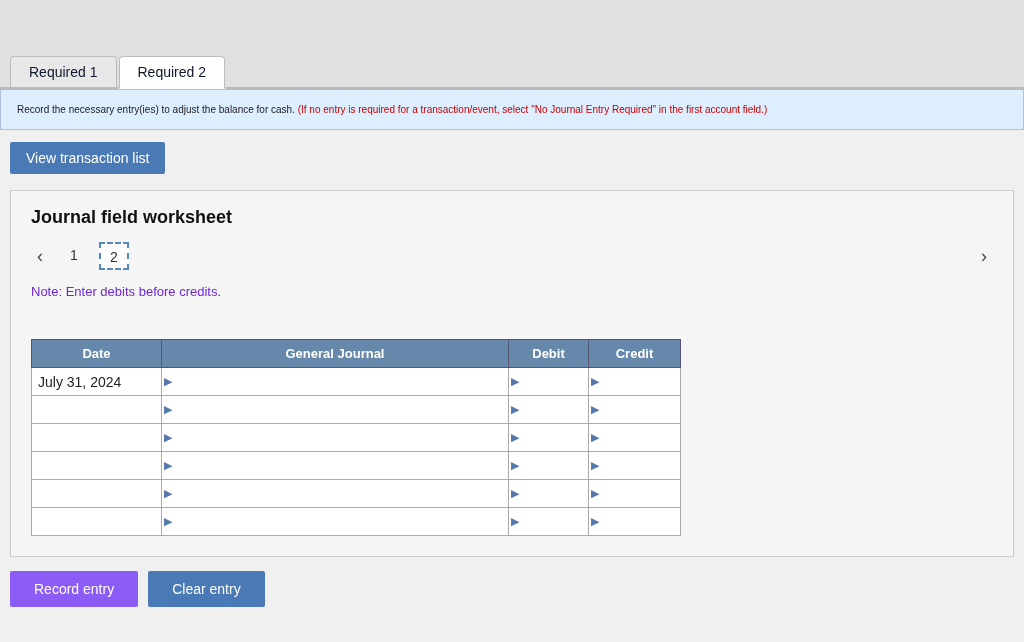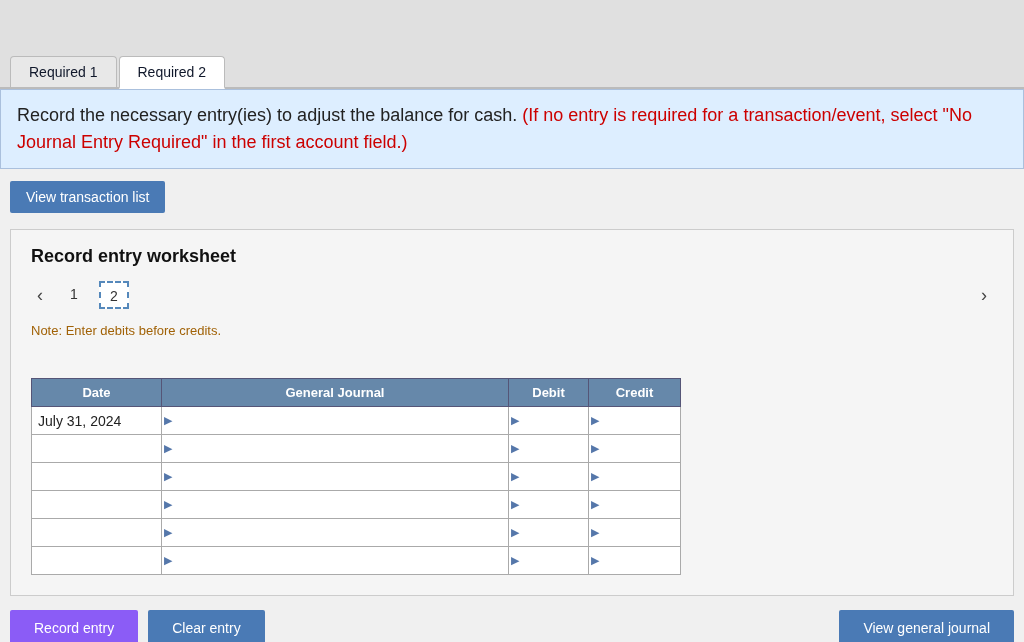--- a/index.html
+++ b/index.html
@@ -36,21 +36,21 @@
       border-bottom: 2px solid #fff;
       margin-bottom: -2px;
       font-weight: normal;
       z-index: 1;
     }
 
     .instructions-box {
       background: #ddeeff;
       border: 1px solid #aac0dd;
       padding: 12px 16px;
-      font-size: 18px;
+      font-size: 10px;
       line-height: 1.5;
       color: #222;
     }
 
     .instructions-box .red {
       color: #cc0000;
     }
 
     .view-transaction-btn {
       margin: 12px 10px;
@@ -116,21 +116,21 @@
       border: 1px solid #ccc;
       padding: 12px 14px;
       min-height: 70px;
       font-size: 14px;
       color: #222;
       margin-bottom: 10px;
       width: 650px;
     }
 
     .note-text {
-      color: #a16207;
+      color: #6d28d9;
       font-size: 13px;
       margin-bottom: 8px;
     }
 
     .journal-table {
       width: 650px;
       border-collapse: collapse;
       border: 1px solid #888;
       margin-top: 40px;
     }
@@ -246,21 +246,21 @@
   <span class="red">(If no entry is required for a transaction/event, select "No Journal Entry Required" in the first account field.)</span>
 </div>
 
 
 <div class="view-transaction-btn">
   <button class="btn-blue">View transaction list</button>
 </div>
 
 
 <div class="worksheet-container">
-  <div class="worksheet-title">Record entry worksheet</div>
+  <div class="worksheet-title">Journal field worksheet</div>
 
   <div class="nav-row">
     <span class="nav-arrow">‹</span>
     <div class="page-num">1</div>
     <div class="page-num selected">2</div>
     <span class="nav-arrow" style="margin-left: auto;">›</span>
   </div>
 
 
   <div class="note-text">Note: Enter debits before credits.</div>
@@ -402,17 +402,16 @@
           </td>
         </tr>
       </tbody>
   </table>
 </div>
 
 
 <div class="bottom-btns">
   <button class="btn-record">Record entry</button>
   <button class="btn-clear">Clear entry</button>
-  <button class="btn-view-general">View general journal</button>
 </div>
 
 
 
 
 </body></html>

